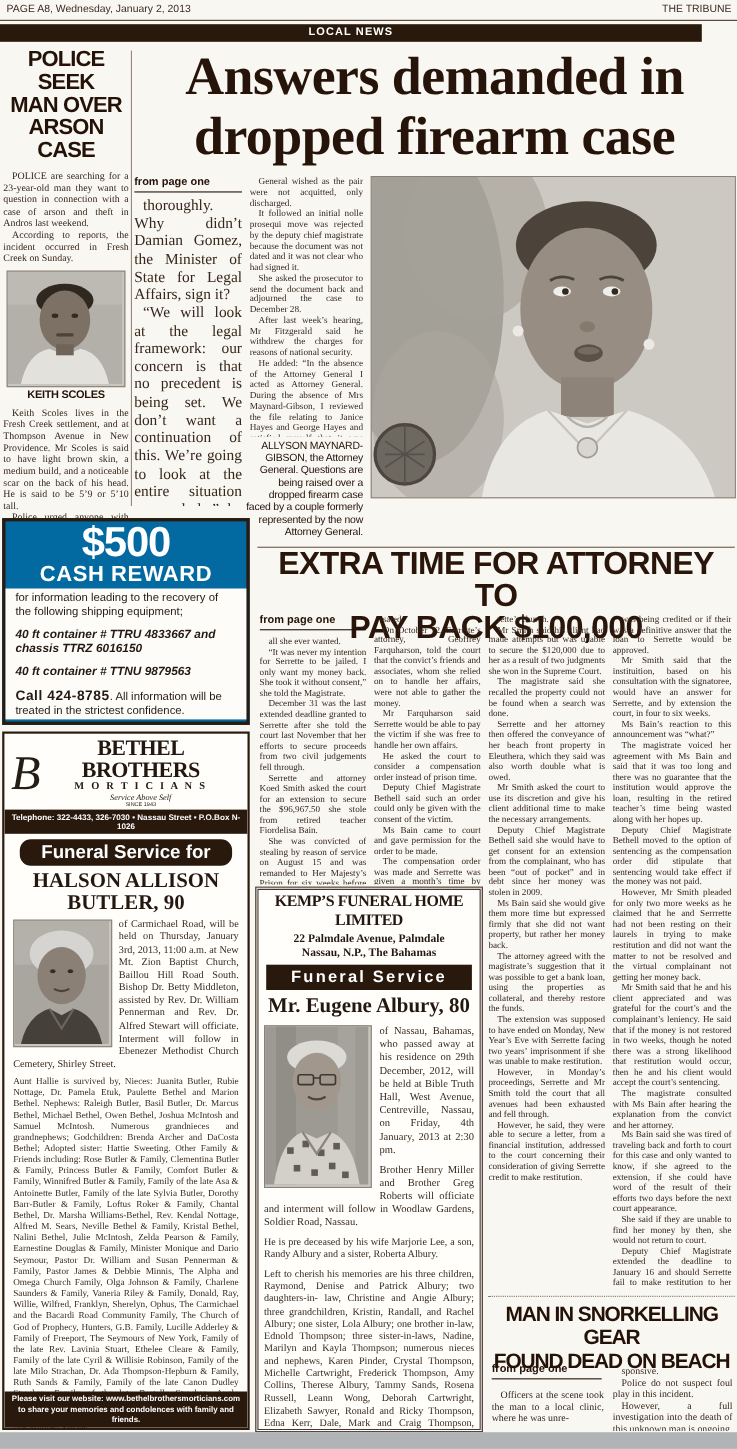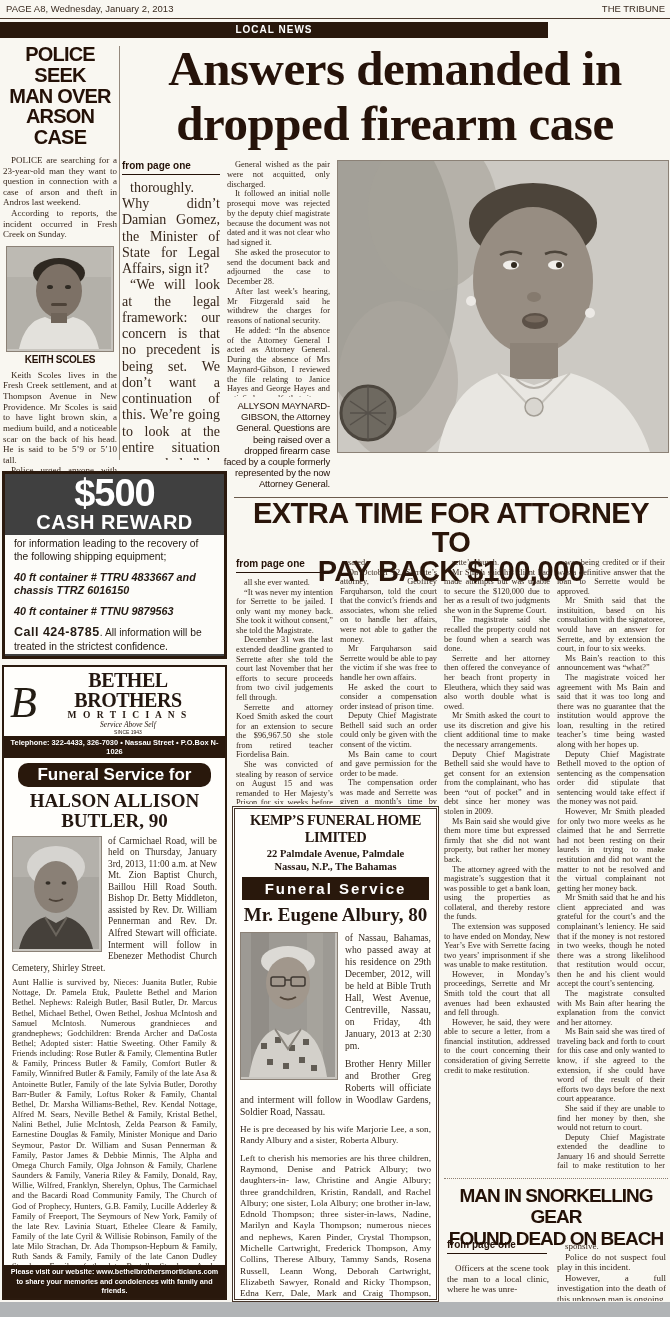--- a/index.html
+++ b/index.html
@@ -35,21 +35,21 @@
   .fs90{font-size:9px;line-height:1.18;}
   .clip{overflow:hidden;}
   .photo-caption{font-family:"Liberation Sans",sans-serif;font-weight:normal;font-size:9.5px;
         line-height:1.18;text-align:right;color:#241107;letter-spacing:-0.2px;}
   .v-rule{width:1px;background:#95897d;}
   .h-rule{height:1px;background:#6b5a4c;}
   .photo-frame{border:1px solid #8b8176;background:#c9c6c0;}
   .cap-small{font-family:"Liberation Sans",sans-serif;font-weight:bold;font-size:10px;
         text-align:center;color:#241107;letter-spacing:-0.3px;}
   
-  .reward{background:#404040;border:3px solid #2b1a0e;box-sizing:border-box;}
+  .reward{background:#0369a1;border:3px solid #2b1a0e;box-sizing:border-box;}
   .reward-amount{color:#fff;font-family:"Liberation Sans",sans-serif;font-weight:bold;
         font-size:38px;line-height:38px;text-align:center;letter-spacing:-1px;}
   .reward-title{color:#fff;font-family:"Liberation Sans",sans-serif;font-weight:bold;
         font-size:20px;line-height:20px;text-align:center;letter-spacing:0.5px;}
   .reward-body{background:#fdfcf9;padding:3px 9px;font-family:"Liberation Sans",sans-serif;
         font-size:10.3px;line-height:1.25;color:#241a12;height:113px;}
   .reward-body p{margin:0 0 7px 0;}
   .reward-item{font-weight:bold;font-style:italic;font-size:10.8px;}
   .call-bold{font-weight:bold;font-size:12.5px;letter-spacing:0.5px;}
   
@@ -67,21 +67,21 @@
   .snorkel-wrap{border-top:1px dotted #8d7f71;}
 </style>
 </head>
 <body>
 
 <div class="page">
 
   <div class="abs hdr-txt" style="left:6px;top:3px;">PAGE A8, Wednesday, January 2, 2013</div>
   <div class="abs hdr-txt" style="right:5px;top:3px;">THE TRIBUNE</div>
   <div class="abs hdr-rule" style="left:0;top:18px;width:670px;"></div>
-  <div class="abs banner" style="left:0;top:22px;width:548px;height:16px;">LOCAL NEWS</div>
+  <div class="abs banner" style="left:0;top:22px;width:638px;height:16px;">LOCAL NEWS</div>
 
   <div class="abs" style="left:3px;top:44px;width:114px;height:430px;">
     <div class="headline-lines arson-headline">
         <p>POLICE SEEK</p>
         <p>MAN OVER</p>
         <p>ARSON CASE</p>
       </div>
     <div class="body-text fs90" style="margin-top:7px;">
         <p>POLICE are searching for a 23-year-old man they want to question in connection with a case of arson and theft in Andros last weekend.</p>
         <p>According to reports, the incident occurred in Fresh Creek on Sunday.</p>

